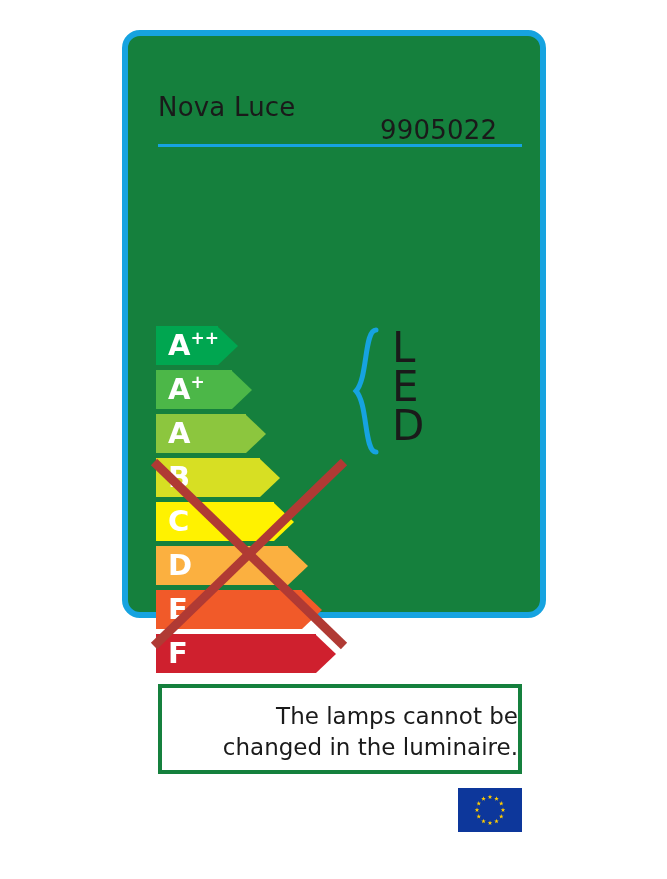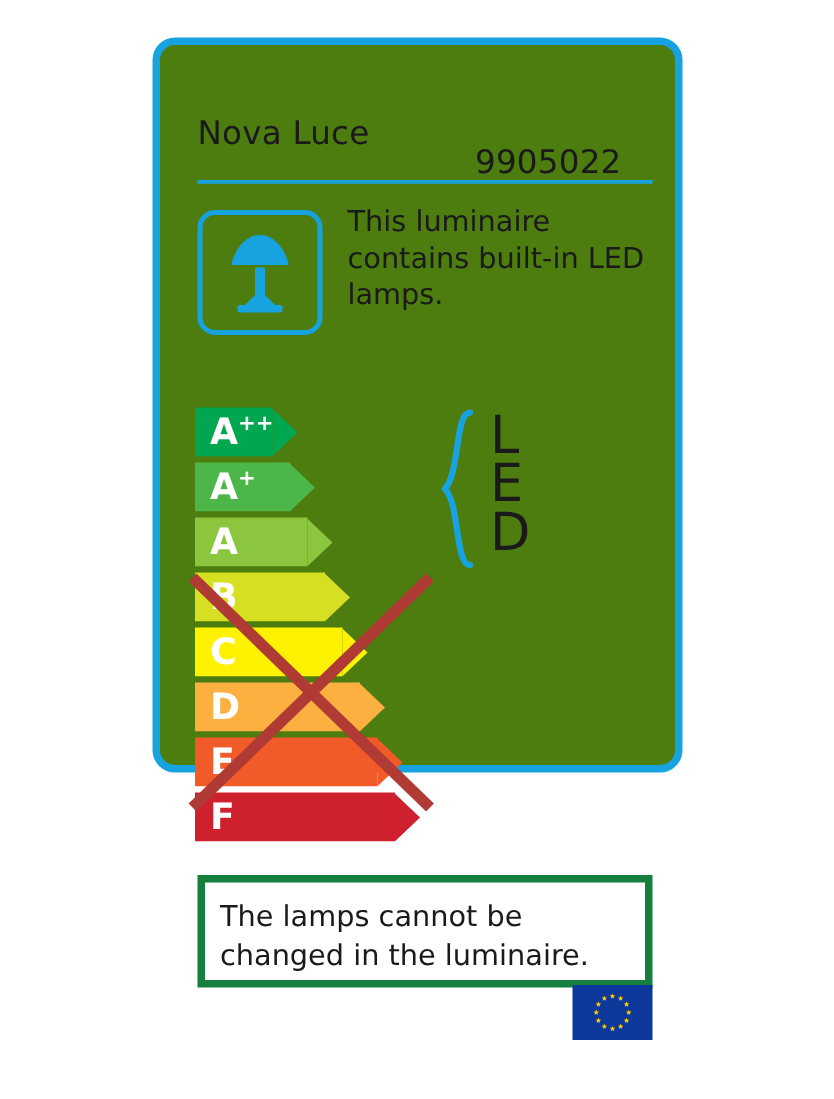--- a/index.html
+++ b/index.html
@@ -15,21 +15,21 @@
   }
   #label-card {
     position: absolute;
     left: 122px;
     top: 30px;
     width: 424px;
     height: 588px;
     border: 6px solid #16a3e0;
     border-radius: 18px;
     box-sizing: border-box;
-    background: #4d7c0f;
+    background: #15803d;
   }
 
   
   #header-row {
     position: absolute;
     left: 30px;
     top: 56px;
     width: 364px;
     height: 44px;
   }
@@ -161,25 +161,26 @@
     font-size: 42px;
     line-height: 39px;
     color: #1a1a1a;
     letter-spacing: 0;
   }
 
   
   #bottom-note {
     position: absolute;
     left: 30px;
-    top: 664px;
+    top: 648px;
     width: 364px;
     height: 90px;
-    border: 6px solid #15803d;
+    border: 4px solid #15803d;
     box-sizing: border-box;
+    text-align: right;
   }
   #bottom-note-text {
     position: absolute;
     left: 12px;
     top: 13px;
     width: 344px;
     font-size: 23px;
     line-height: 31px;
     color: #1a1a1a;
   }
@@ -205,31 +206,20 @@
 <body>
 
 <div id="label-card">
 
   <div id="header-row">
     <div id="brand-name">Nova Luce</div>
     <div id="product-code">9905022</div>
   </div>
   <div id="header-rule"></div>
 
-  <div id="lamp-notice">
-    <div id="lamp-icon-box">
-      <svg width="92" height="92" viewBox="0 0 92 92">
-        <path d="M46 16 C33 16 25 30 23 40 L69 40 C67 30 59 16 46 16 Z" fill="#16a3e0"></path>
-        <rect x="42" y="42" width="8" height="24" fill="#16a3e0"></rect>
-        <path d="M46 60 L60 74 L32 74 Z" fill="#16a3e0"></path>
-        <rect x="28" y="72" width="36" height="6" rx="2" fill="#16a3e0"></rect>
-      </svg>
-    </div>
-    <div id="lamp-notice-text">This luminaire contains built-in LED lamps.</div>
-  </div>
 
   <div id="energy-scale">
       <div class="energy-row">
         <div class="energy-arrow">
           <div class="body" style="width: 62px; background: rgb(0, 166, 80);"></div>
           <div class="tip" style="border-left: 20px solid rgb(0, 166, 80);"></div>
         </div>
         <div class="energy-label">A<sup>++</sup></div>
       </div>
       <div class="energy-row">

